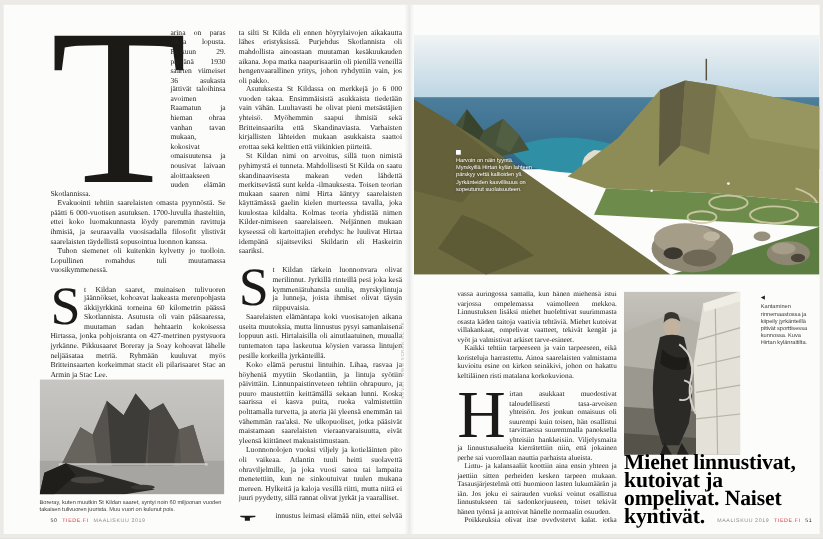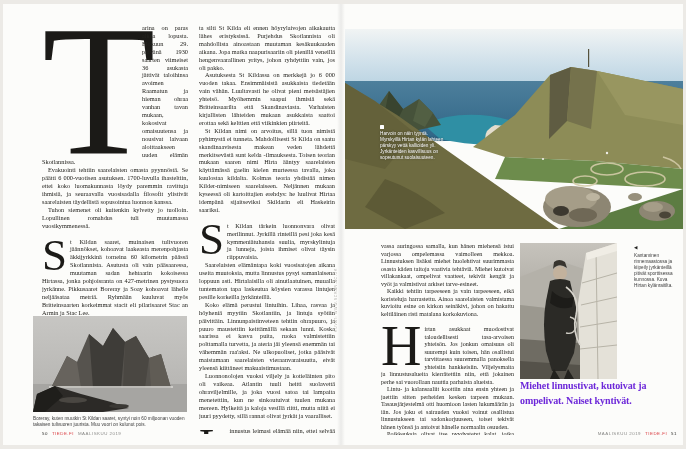--- a/index.html
+++ b/index.html
@@ -31,21 +31,21 @@
            letter-spacing:.7px;color:#b2b0ac;writing-mode:vertical-rl;transform:rotate(180deg);}
   
   .photo{position:absolute;overflow:hidden;}
   .photo svg{display:block;}
   .hero-cap{position:absolute;left:35px;top:96px;width:66px;color:#fff;
             font-family:"Liberation Sans",sans-serif;font-size:4.7px;line-height:6.1px;
             text-shadow:0 0 2px rgba(0,0,0,.55);}
   .hero-cap .sq{width:4px;height:4px;background:#fff;margin-bottom:2px;border-radius:.5px;}
   .climb-cap .arrow{display:block;font-size:4.5px;color:#1e1e1c;margin-bottom:2px;}
   .pullquote{position:absolute;font-family:"Liberation Serif",serif;font-weight:600;
-             font-size:10px;line-height:15px;color:#6d28d9;letter-spacing:-.1px;}
+             font-size:18px;line-height:15px;color:#000000;letter-spacing:-.1px;}
 </style>
 </head>
 <body>
 
 <div class="stage">
 
   <div class="page page-left">
 
     <div class="col" style="left:39px;top:20px;width:146px;height:292px;">
       <p class="nf"><span class="dc dc-T">T</span><span>arina on paras alkaa lopusta. Elokuun 29. päivänä 1930 saarten viimeiset 36 asukasta jättivät taloihinsa avoimen Raamatun ja hieman ohraa vanhan tavan mukaan, kokosivat omaisuutensa ja nousivat laivaan aloittaakseen uuden elämän Skotlannissa.</span></p>

